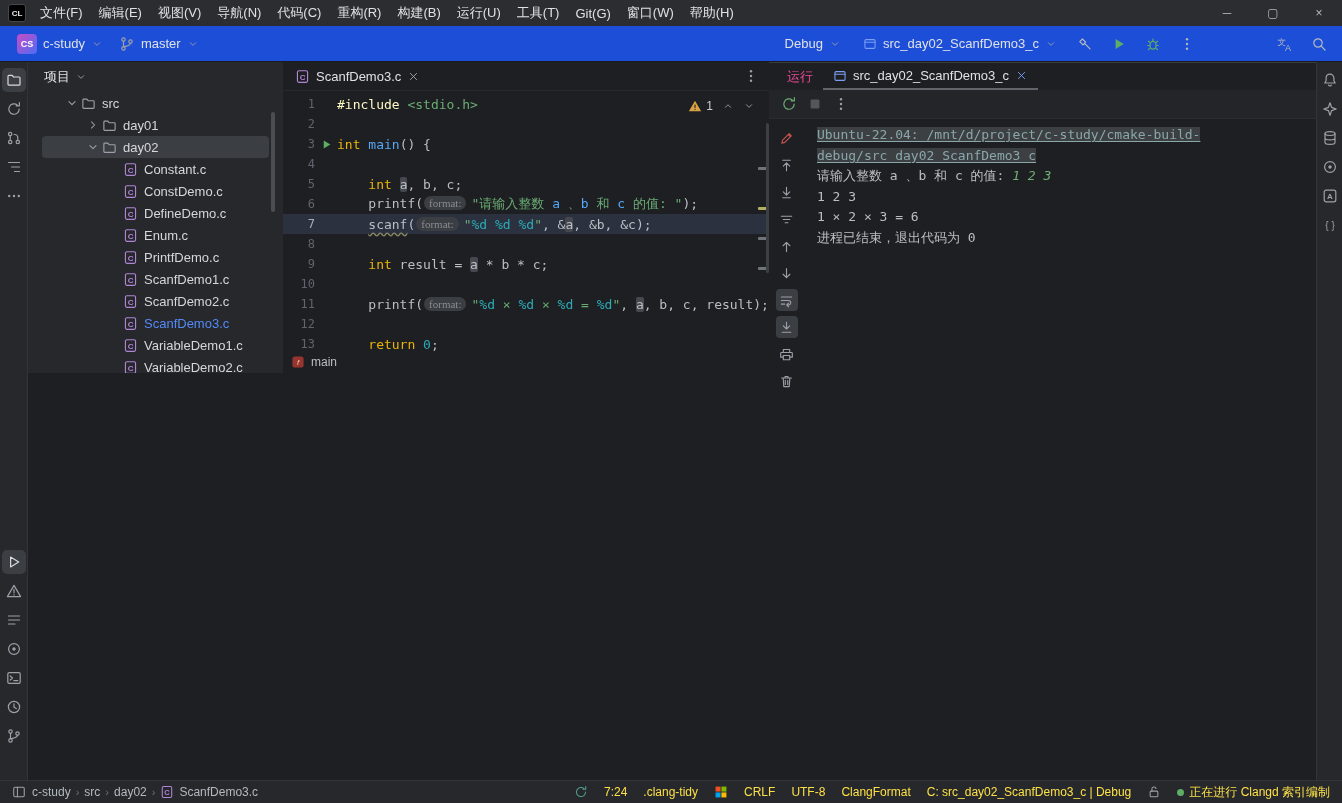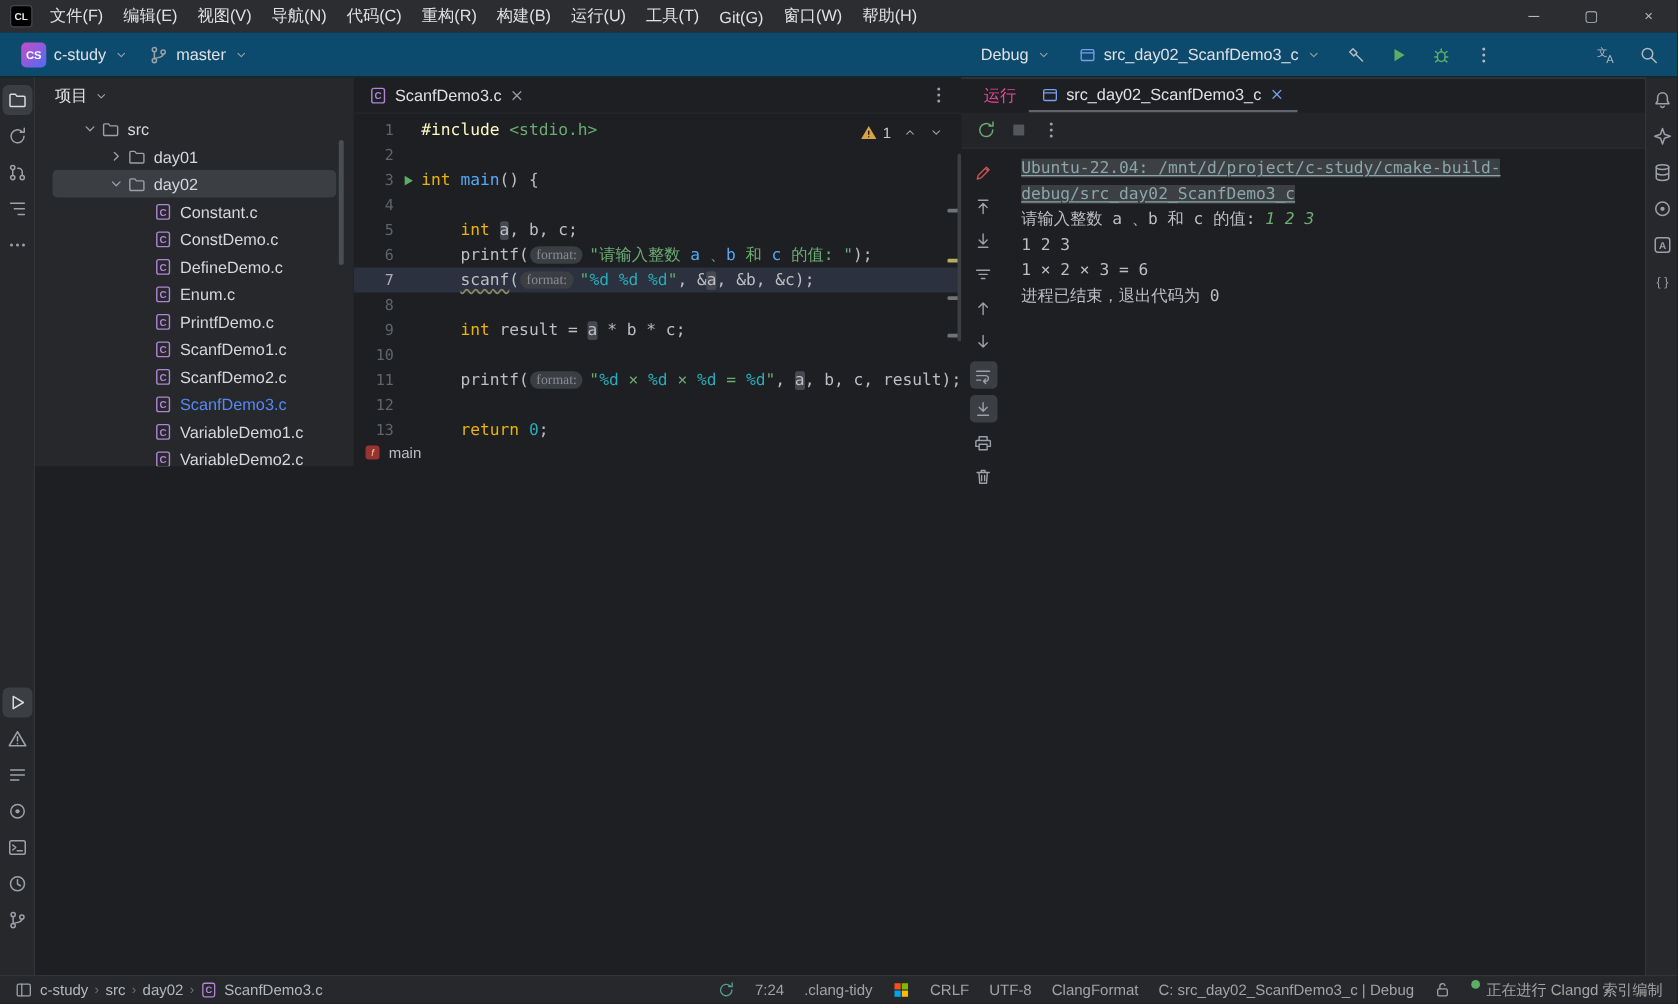--- a/index.html
+++ b/index.html
@@ -16,21 +16,21 @@
   
   .menubar{height:26px;background:#2b2d30;display:flex;align-items:center;padding-left:8px;flex-shrink:0}
   .app-logo{width:18px;height:18px;border-radius:3px;background:#000;border:1px solid #46484b;color:#e8e8e8;
     font-size:8px;font-weight:bold;display:flex;align-items:center;justify-content:center}
   .menus{display:flex;margin-left:6px;height:100%}
   .menu-item{padding:0 8px;display:flex;align-items:center;color:#dfe1e5;font-size:13px;border-radius:4px}
   .win-controls{margin-left:auto;display:flex;height:26px}
   .win-btn{width:46px;display:flex;align-items:center;justify-content:center;color:#b4b8bf;font-size:12px}
 
   
-  .toolbar{height:36px;background:#0c4a6e;display:flex;align-items:center;padding:0 10px;
+  .toolbar{height:36px;background:#1d4ed8;display:flex;align-items:center;padding:0 10px;
     border-bottom:1px solid #1a1b1e;flex-shrink:0}
   .tb-left{display:flex;align-items:center;gap:2px}
   .widget{display:flex;align-items:center;gap:6px;padding:4px 7px;border-radius:4px;color:#dfe1e5;font-size:13px}
   .proj-logo{width:20px;height:20px;border-radius:4px;background:linear-gradient(135deg,#c94bc6,#4b6ef5);
     color:#fff;font-size:9px;font-weight:bold;display:flex;align-items:center;justify-content:center}
   .tb-right{margin-left:auto;display:flex;align-items:center;gap:8px}
   .tb-btn{width:26px;height:26px;border-radius:4px;display:flex;align-items:center;justify-content:center;color:#b4b8bf}
   .tb-btn .icon{color:#b4b8bf}
   .tb-btn.green .icon{color:#5fad65}
   .tb-gap{width:56px}
@@ -128,21 +128,21 @@
 
   
   .statusbar{height:23px;background:#26282b;border-top:1px solid #313438;display:flex;align-items:center;
     padding:0 12px;font-size:12px;color:#b4b8bf;flex-shrink:0}
   .sb-left{display:flex;align-items:center;gap:6px}
   .sb-left .icon{width:14px;height:14px}
   .sb-crumbs{display:flex;align-items:center;gap:5px}
   .sb-sep{color:#6f737a;font-size:11px}
   .sb-fic{width:13px;height:13px}
   .sb-right{margin-left:auto;display:flex;align-items:center;gap:16px}
-  .sb-item{display:flex;gap:5px;color:#a3a3a3}
+  .sb-item{display:flex;align-items:center;gap:5px;color:#fde047}
   .sb-item .icon{width:14px;height:14px}
   .sb-sync .icon{color:#529e93}
   .green-dot{width:7px;height:7px;border-radius:50%;background:#5fad65;display:inline-block}
 </style>
 </head>
 <body>
 
 <div class="window">
 
   <header class="menubar">

